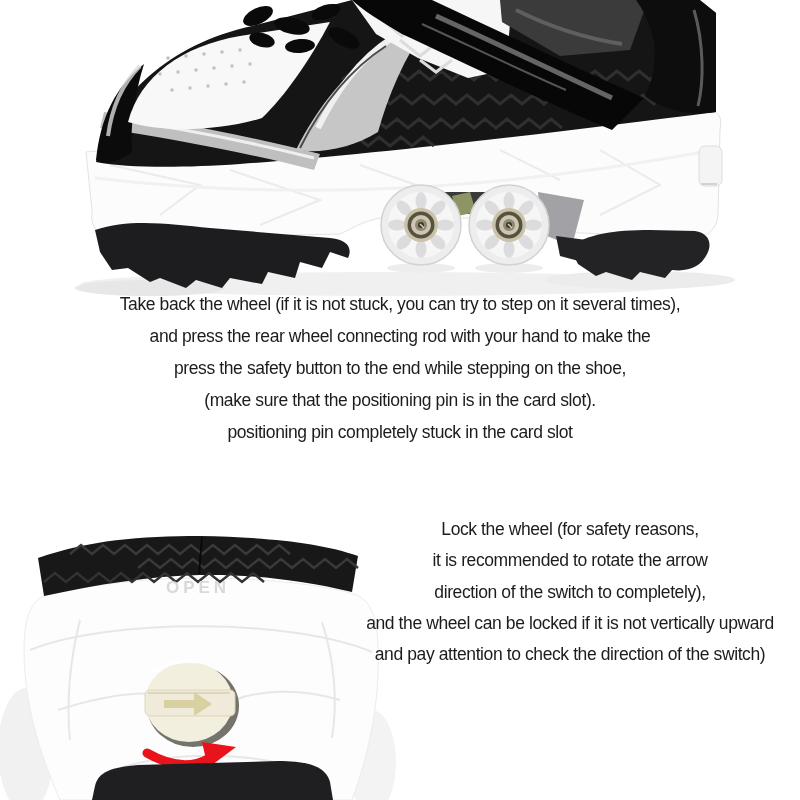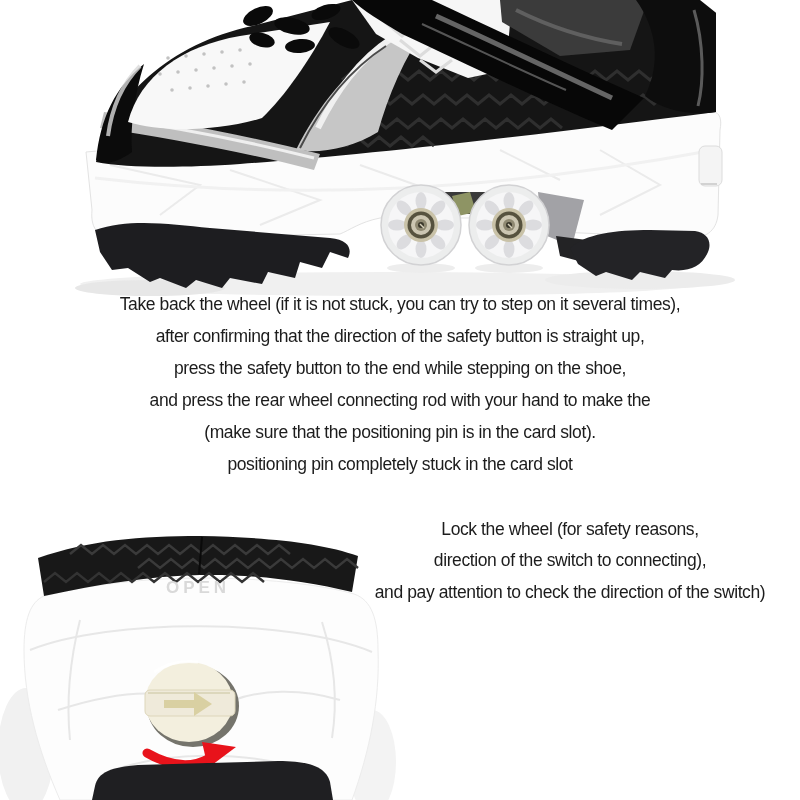--- a/index.html
+++ b/index.html
@@ -176,23 +176,22 @@
       <ellipse cx="292" cy="26" rx="18" ry="8" transform="rotate(12 292 26)"></ellipse>
       <ellipse cx="326" cy="12" rx="15" ry="7" transform="rotate(-18 326 12)"></ellipse>
       <ellipse cx="344" cy="38" rx="17" ry="8" transform="rotate(28 344 38)"></ellipse>
       <ellipse cx="300" cy="46" rx="15" ry="7" transform="rotate(-5 300 46)"></ellipse>
       <ellipse cx="262" cy="40" rx="13" ry="7" transform="rotate(15 262 40)"></ellipse>
     </g>
   </svg>
 
   <div id="step1" class="instr">
     <div class="line">Take back the wheel (if it is not stuck, you can try to step on it several times),</div>
-    <div class="line">after confirming that the direction of the safety button is straight up,</div>
+    <div class="line">and press the rear wheel connecting rod with your hand to make the</div>
     <div class="line">press the safety button to the end while stepping on the shoe,</div>
-    <div class="line">and press the rear wheel connecting rod with your hand to make the</div>
     <div class="line">(make sure that the positioning pin is in the card slot).</div>
     <div class="line">positioning pin completely stuck in the card slot</div>
   </div>
 
   <svg id="heel-photo" class="photo" width="400" height="300" viewBox="0 0 400 300">
     <defs>
       <path id="zigh" d="M0 0 l11 -9 11 9 11 -9 11 9 11 -9 11 9 11 -9 11 9 11 -9 11 9 11 -9 11 9 11 -9 11 9 11 -9 11 9 11 -9 11 9 11 -9 11 9" fill="none"></path>
     </defs>
 
     <ellipse cx="26" cy="250" rx="28" ry="62" fill="#f1f1f1"></ellipse>
@@ -233,17 +232,19 @@
     <g>
       <path d="M147,253 Q182,273 208,259" fill="none" stroke-width="9" stroke-linecap="round" stroke="#e8131b"></path>
       <polygon points="202,242 236,247 208,268" fill="#e8131b"></polygon>
     </g>
 
     <path d="M92,300 L95,286 C98,272 112,267 138,265 L278,261 C312,261 326,268 330,282 L333,300 Z" fill="#1f1f22"></path>
   </svg>
 
   <div id="step2" class="instr">
     <div class="line">Lock the wheel (for safety reasons,</div>
-    <div class="line">direction of the switch to connecting),</div>
+    <div class="line">it is recommended to rotate the arrow</div>
+    <div class="line">direction of the switch to completely),</div>
+    <div class="line">and the wheel can be locked if it is not vertically upward</div>
     <div class="line">and pay attention to check the direction of the switch)</div>
   </div>
 
 </div>
 
 </body></html>

